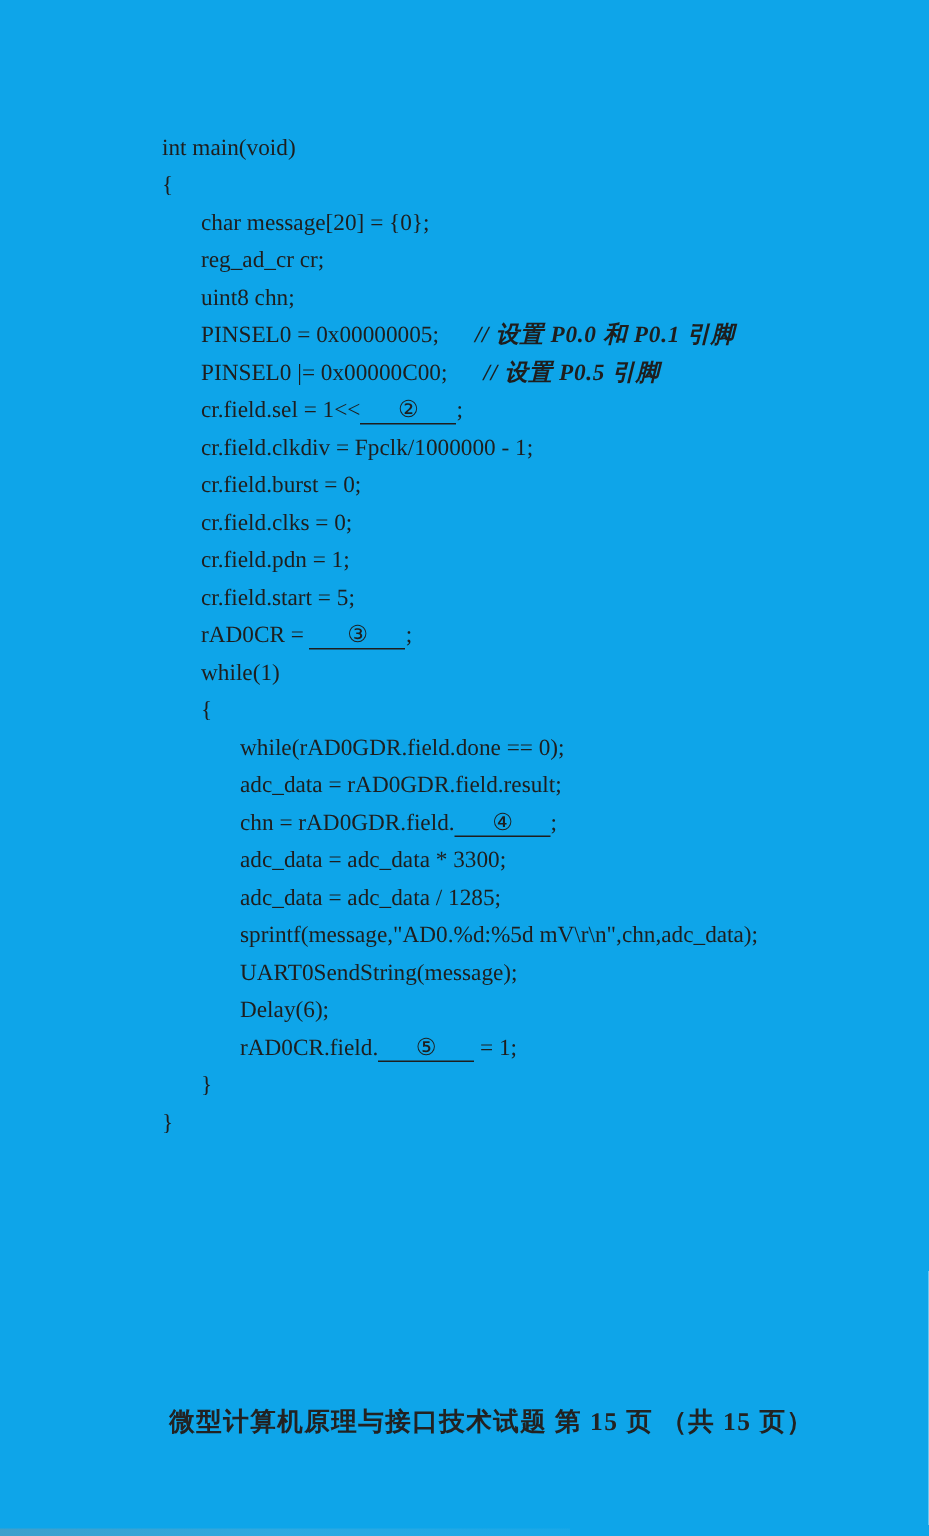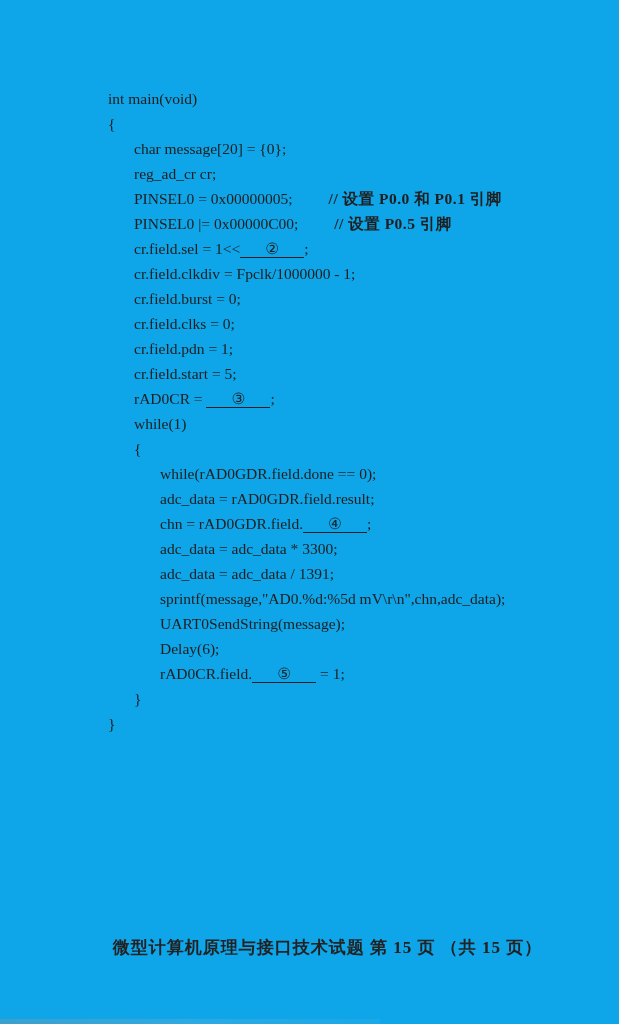--- a/index.html
+++ b/index.html
@@ -29,23 +29,24 @@
   .indent-2 { padding-left: 52px; }
   .blank {
     display: inline-block;
     min-width: 64px;
     border-bottom: 1.5px solid #1e1e1e;
     text-align: center;
     line-height: 17px;
     vertical-align: baseline;
   }
   .comment {
-    margin-left: 36px;
+    margin-left: 24px;
     font-weight: 600;
     letter-spacing: 0.5px;
+    font-style: italic;
   }
   .footer {
     position: absolute;
     top: 936px;
     left: 0;
     width: 100%;
     text-align: center;
     font-size: 17px;
     font-weight: 600;
     letter-spacing: 1px;
@@ -63,36 +64,37 @@
 </style>
 </head>
 <body>
 
 <div class="page">
   <div class="code-block">
       <div class="code-line indent-0"><span class="code-text">int main(void)</span></div>
       <div class="code-line indent-0"><span class="code-text">{</span></div>
       <div class="code-line indent-1"><span class="code-text">char message[20] = {0};</span></div>
       <div class="code-line indent-1"><span class="code-text">reg_ad_cr cr;</span></div>
+      <div class="code-line indent-1"><span class="code-text">uint8 chn;</span></div>
       <div class="code-line indent-1"><span class="code-text">PINSEL0 = 0x00000005;</span><span class="comment">// 设置 P0.0 和 P0.1 引脚</span></div>
       <div class="code-line indent-1"><span class="code-text">PINSEL0 |= 0x00000C00;</span><span class="comment">// 设置 P0.5 引脚</span></div>
       <div class="code-line indent-1"><span class="code-text">cr.field.sel = 1&lt;&lt;</span><span class="blank">②</span><span class="code-text">;</span></div>
       <div class="code-line indent-1"><span class="code-text">cr.field.clkdiv = Fpclk/1000000 - 1;</span></div>
       <div class="code-line indent-1"><span class="code-text">cr.field.burst = 0;</span></div>
       <div class="code-line indent-1"><span class="code-text">cr.field.clks = 0;</span></div>
       <div class="code-line indent-1"><span class="code-text">cr.field.pdn = 1;</span></div>
       <div class="code-line indent-1"><span class="code-text">cr.field.start = 5;</span></div>
       <div class="code-line indent-1"><span class="code-text">rAD0CR = </span><span class="blank">③</span><span class="code-text">;</span></div>
       <div class="code-line indent-1"><span class="code-text">while(1)</span></div>
       <div class="code-line indent-1"><span class="code-text">{</span></div>
       <div class="code-line indent-2"><span class="code-text">while(rAD0GDR.field.done == 0);</span></div>
       <div class="code-line indent-2"><span class="code-text">adc_data = rAD0GDR.field.result;</span></div>
       <div class="code-line indent-2"><span class="code-text">chn = rAD0GDR.field.</span><span class="blank">④</span><span class="code-text">;</span></div>
       <div class="code-line indent-2"><span class="code-text">adc_data = adc_data * 3300;</span></div>
-      <div class="code-line indent-2"><span class="code-text">adc_data = adc_data / 1391;</span></div>
+      <div class="code-line indent-2"><span class="code-text">adc_data = adc_data / 1285;</span></div>
       <div class="code-line indent-2"><span class="code-text">sprintf(message,"AD0.%d:%5d mV\r\n",chn,adc_data);</span></div>
       <div class="code-line indent-2"><span class="code-text">UART0SendString(message);</span></div>
       <div class="code-line indent-2"><span class="code-text">Delay(6);</span></div>
       <div class="code-line indent-2"><span class="code-text">rAD0CR.field.</span><span class="blank">⑤</span><span class="code-text"> = 1;</span></div>
       <div class="code-line indent-1"><span class="code-text">}</span></div>
       <div class="code-line indent-0"><span class="code-text">}</span></div>
     </div>
   <div class="footer">微型计算机原理与接口技术试题 第 15 页 （共 15 页）</div>
   <div class="bottom-strip"></div>
 </div>

